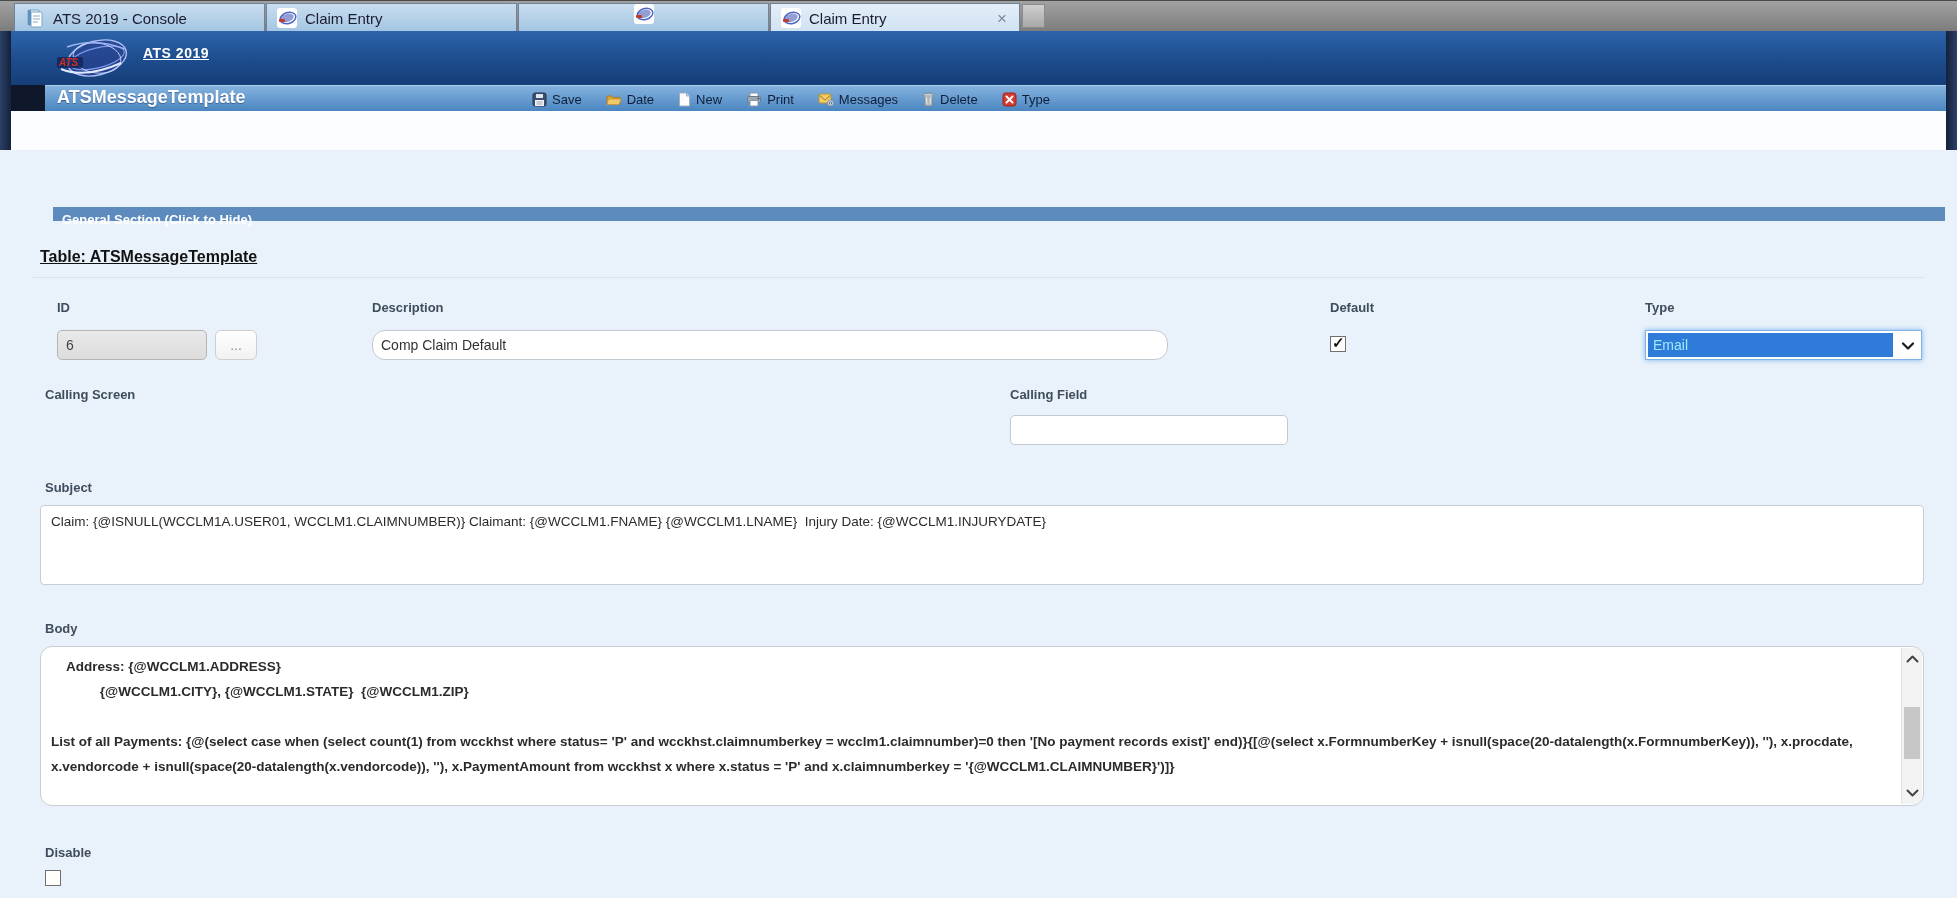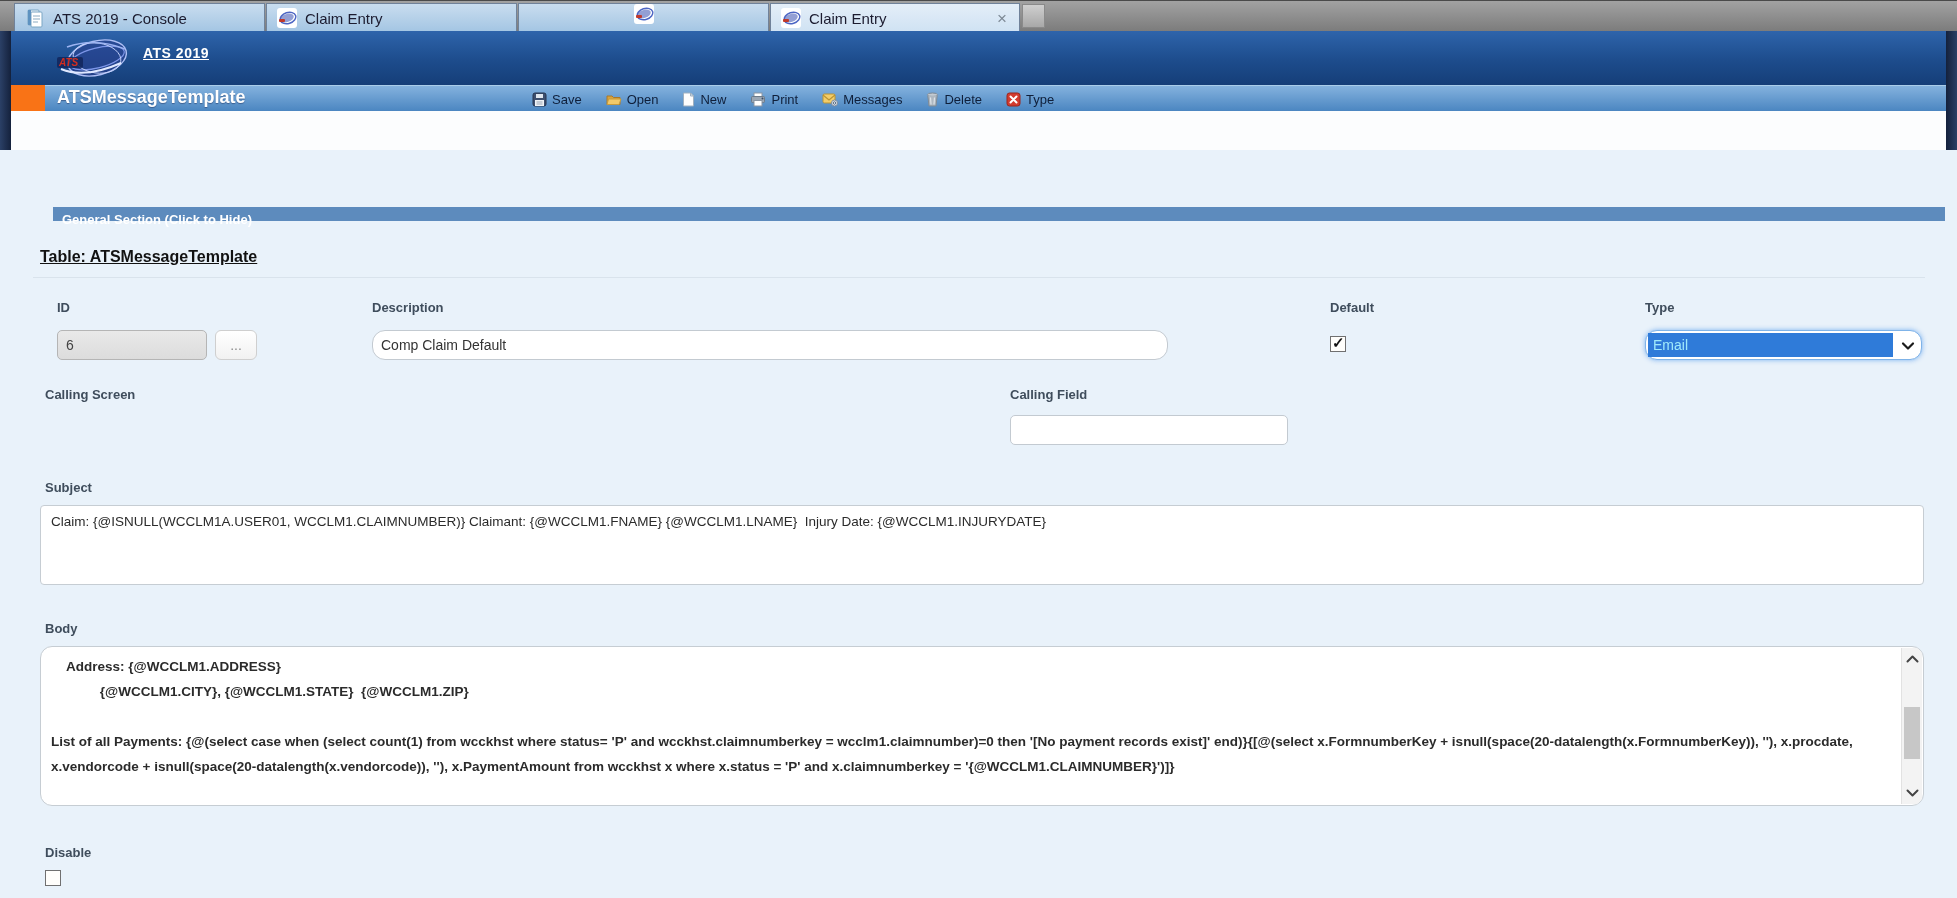--- a/index.html
+++ b/index.html
@@ -1,18 +1,18 @@
 <!DOCTYPE html>
 <html><head>
 <meta charset="utf-8">
 <style>
   * { margin:0; padding:0; box-sizing:border-box; }
   html,body { background:#555; }
   body { font-family:"Liberation Sans", sans-serif; }
-  .screen { position:relative; width:1957px; height:898px; overflow:hidden; background:#f97316; }
+  .screen { position:relative; width:1957px; height:898px; overflow:hidden; background:#0f172a; }
 
   
   .tabstrip { position:absolute; left:0; top:0; width:1957px; height:31px;
               background:linear-gradient(#a2a2a2,#7c7c7c); border-top:1px solid #4a4a4a; }
   .tab { position:absolute; top:2px; height:29px; display:flex; align-items:center; gap:8px;
          padding:0 10px; background:linear-gradient(#c9ddef,#a3c5e3);
          border:1px solid #70829a; border-bottom:none; font-size:15px; color:#1c1c30; cursor:default; }
   .tab.active { background:linear-gradient(#e4eef8,#cfe2f3); }
   .tab .tlabel { white-space:nowrap; overflow:hidden; }
   .tab .close { margin-left:auto; color:#7e8a96; font-size:17px; line-height:1; padding:0 2px; }
@@ -63,21 +63,21 @@
 
   .checkbox { position:absolute; width:16px; height:16px; background:#fffefb; border:1px solid #707070;
               cursor:pointer; }
   .checkbox.checked::after { content:"✓"; position:absolute; left:1px; top:-3px; font-size:15px;
                              font-weight:bold; color:#111; }
 
   .fake-select { position:absolute; height:30px; background:#ffffff; border:1px solid #abb4bc; border-radius:4px;
                  font-size:14px; color:#2e2e2e; display:flex; align-items:center; padding:0 28px 0 8px; cursor:pointer; }
   .fake-select .chev { position:absolute; right:7px; top:8px; }
 
-  .type-select { position:absolute; height:30px; background:#ffffff; border:1px solid #7fb3e8; border-radius:12px;
+  .type-select { position:absolute; height:30px; background:#ffffff; border:1px solid #7fb3e8; border-radius:0;
                  box-shadow:0 0 5px rgba(110,170,240,.9); cursor:pointer; }
   .type-select .sel-band { position:absolute; left:2px; top:2px; bottom:2px; right:28px;
                  background:#2f7bd9; color:#9fe9fb; font-size:14px; display:flex; align-items:center; padding-left:5px; }
   .type-select .chev { position:absolute; right:6px; top:8px; }
 
   .subject-box { position:absolute; left:40px; top:355px; width:1884px; height:80px; background:#fff;
                  border:1px solid #c6cdd3; border-radius:4px; font-family:"Liberation Sans",sans-serif;
                  font-size:13.5px; color:#2b2b2b; padding:6px 10px; resize:none; outline:none; line-height:1.45; }
 
   .body-box { position:absolute; left:40px; top:496px; width:1884px; height:160px; background:#fff;
@@ -176,21 +176,21 @@
           <line x1="4.5" y1="12" x2="10.5" y2="12" stroke="#9aa6b5"></line>
         </svg>
         <span>Save</span>
       </span>
 
       <span class="tb-btn">
         <svg width="16" height="15" viewBox="0 0 16 15">
           <path d="M1 4 L6 4 L7.5 5.5 L14 5.5 L14 12.5 L1 12.5 Z" fill="#d9a33c" stroke="#a9782a"></path>
           <path d="M2.5 7 L15 7 L13 12.5 L1 12.5 Z" fill="#f3c969" stroke="#c79b3d"></path>
         </svg>
-        <span>Open</span>
+        <span>Date</span>
       </span>
 
       <span class="tb-btn">
         <svg width="13" height="15" viewBox="0 0 13 15">
           <path d="M1.5 1 L8.5 1 L11.5 4 L11.5 14 L1.5 14 Z" fill="#fdfdfd" stroke="#9fb0c0"></path>
           <path d="M8.5 1 L8.5 4 L11.5 4 Z" fill="#d7e2ea" stroke="#9fb0c0"></path>
         </svg>
         <span>New</span>
       </span>
 

